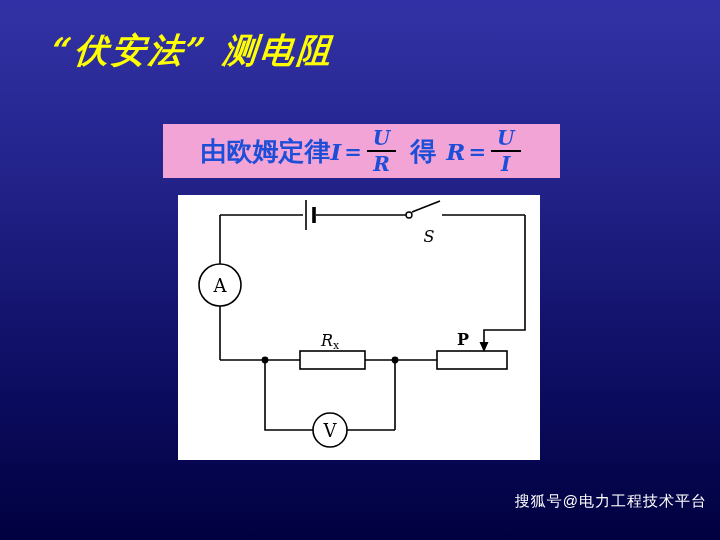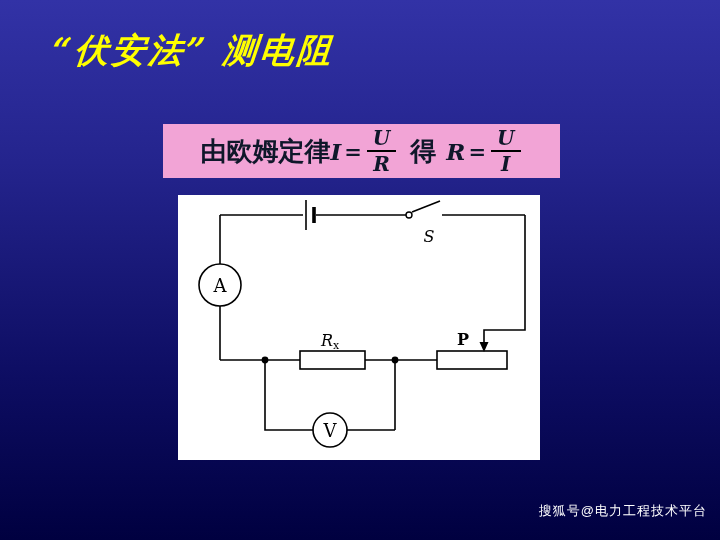--- a/index.html
+++ b/index.html
@@ -9,42 +9,42 @@
     font-family:"Liberation Sans", sans-serif;
   }
   .title {
     position:absolute; left:52px; top:28px; margin:0;
     color:#ffff00; font-size:34px; font-weight:bold; font-style:italic;
     font-family:"DejaVu Serif", serif; letter-spacing:3px;
     transform: skewX(-5deg);
   }
   .formula-box {
     position:absolute; left:163px; top:124px; width:397px; height:54px;
-    background:#f2a4d6; color:#0f172a;
+    background:#f2a4d6; color:#1d4ed8;
     display:flex; align-items:center; justify-content:center;
   }
   .formula-cn { font-size:26px; font-weight:bold; }
   .mvar {
     font-family:"DejaVu Serif", serif; font-style:italic; font-weight:bold;
     font-size:23px;
   }
   .eq { font-family:"DejaVu Serif", serif; font-weight:bold; font-size:21px; margin:0 3px; }
   .frac { display:inline-flex; flex-direction:column; align-items:center; line-height:1; margin:0 2px; }
   .frac .num { border-bottom:2px solid #000; padding:0 6px 2px; }
   .frac .den { padding-top:2px; }
   .frac .mvar { font-size:20px; }
   .mid-cn { margin:0 10px 0 12px; }
   .circuit-box {
     position:absolute; left:178px; top:195px; width:362px; height:265px;
     background:#ffffff;
   }
   .circuit-box svg { display:block; }
   .watermark {
-    position:absolute; right:13px; bottom:20px;
-    color:#ffffff; font-size:13px; letter-spacing:1px;
+    position:absolute; right:13px; bottom:29px;
+    color:#ffffff; font-size:15px; letter-spacing:1px;
   }
 </style>
 </head>
 <body>
 
 <div class="slide">
 
   <h1 class="title">“伏安法” 测电阻</h1>
 
   <div class="formula-box">

